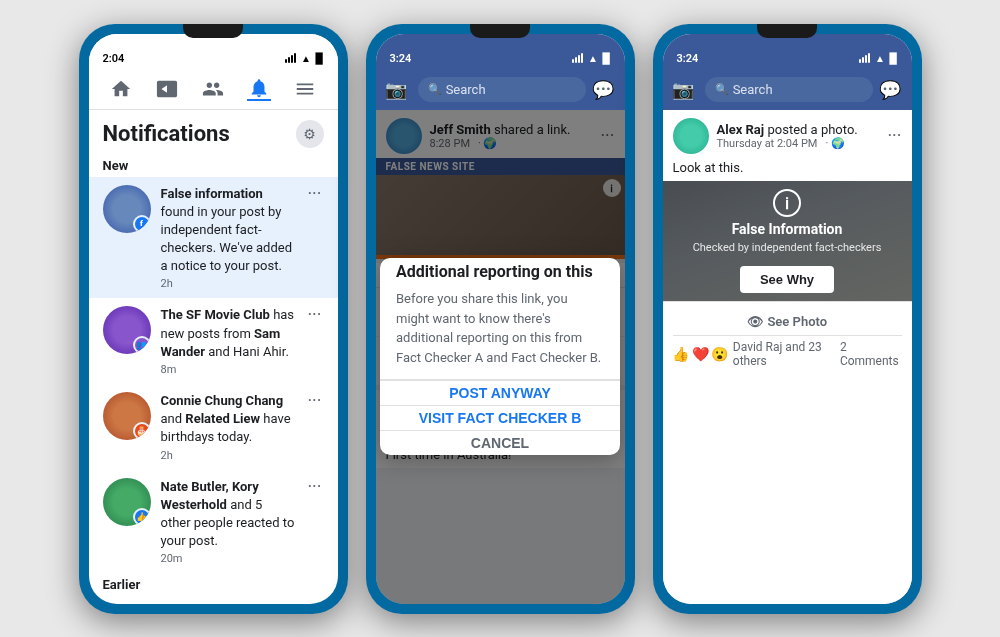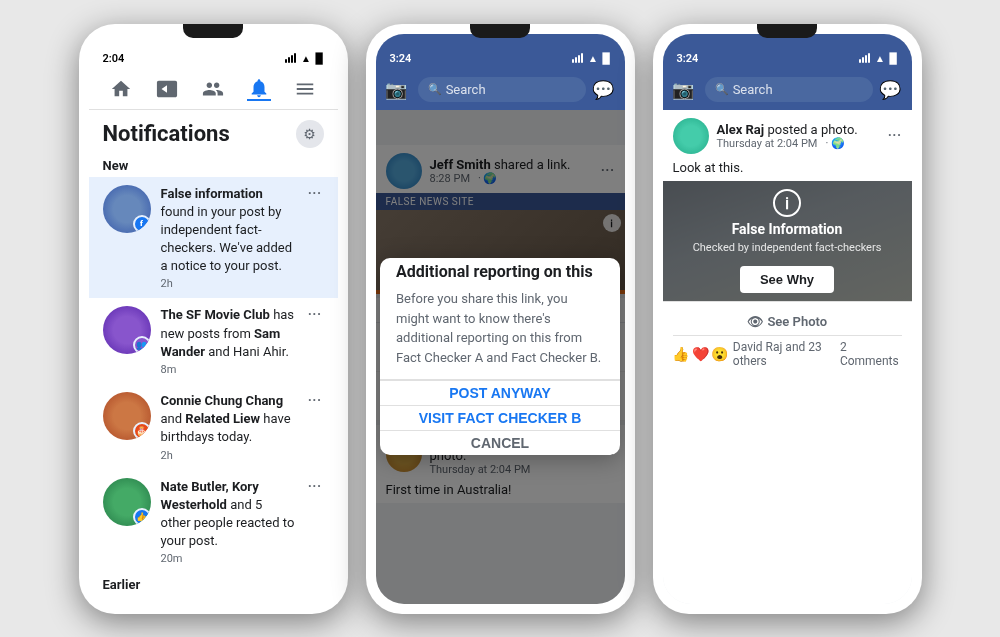--- a/index.html
+++ b/index.html
@@ -13,21 +13,21 @@
       font-family: -apple-system, BlinkMacSystemFont, 'Segoe UI', Roboto, sans-serif;
       overflow: hidden;
     }
     .phones-container {
       display: flex;
       gap: 18px;
       align-items: center;
       padding: 20px;
     }
     .phone {
-      background: #ffffff;
+      background: #0369a1;
       border-radius: 36px;
       padding: 10px;
       box-shadow: 0 8px 32px rgba(0,0,0,0.45);
       position: relative;
       width: 269px;
       height: 590px;
       display: flex;
       flex-direction: column;
     }
     .phone-inner {
@@ -225,21 +225,20 @@
       gap: 4px;
       color: rgba(255,255,255,0.8);
       font-size: 13px;
     }
     .fb-messenger {
       color: #fff;
       font-size: 18px;
     }
     .feed-post {
       border-bottom: 4px solid #f97316;
-      margin-top: 35px;
     }
     .post-header {
       display: flex;
       align-items: center;
       padding: 8px 10px 4px;
       gap: 8px;
     }
     .post-avatar {
       width: 36px;
       height: 36px;
@@ -264,21 +263,21 @@
     .post-more { color: #606770; font-size: 18px; }
     .post-text {
       font-size: 13px;
       color: #1c1e21;
       padding: 2px 10px 6px;
     }
     .fake-news-banner {
       background: #3b5998;
       color: #fff;
       font-size: 10px;
-      font-weight: 400;
+      font-weight: 700;
       padding: 3px 10px;
       text-transform: uppercase;
       letter-spacing: 0.5px;
     }
     .post-image {
       width: 100%;
       height: 80px;
       background: linear-gradient(135deg, #8a7a6a 0%, #6a5a4a 100%);
       position: relative;
     }

